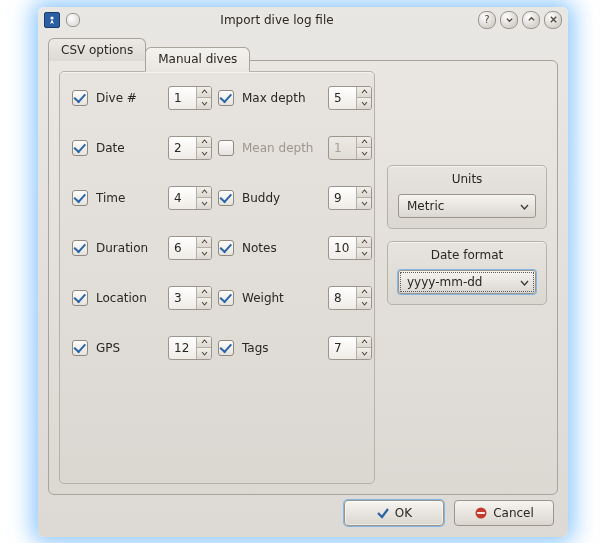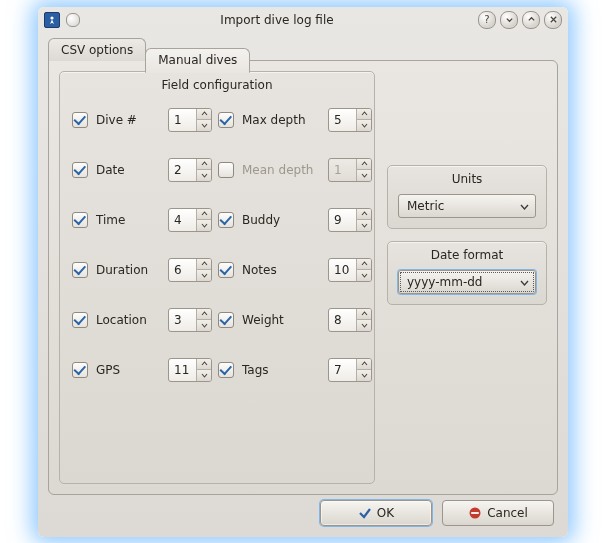--- a/index.html
+++ b/index.html
@@ -6,21 +6,21 @@
 .shadow-wrap{width:606px;height:543px;display:flex;align-items:center;justify-content:center;background:#fff}
 .window{width:530px;height:530px;background:linear-gradient(#e9e7e4,#ddd9d5);border-radius:6px;box-shadow:0 0 22px 6px rgba(80,170,255,.65);position:relative;display:flex;flex-direction:column}
 .titlebar{height:26px;display:flex;align-items:center;padding:0 6px}
 .app-icon{width:14px;height:14px;background:#2b5fa3;border:1px solid #1a3c6b;border-radius:2px;display:flex;align-items:center;justify-content:center}
 .app-icon svg{width:10px;height:10px}
 .pin{width:12px;height:12px;border:1px solid #9a958f;border-radius:6px;margin-left:6px;background:radial-gradient(circle at 35% 35%,#fff,#d6d2cc)}
 .title-text{flex:1;text-align:center;color:#2a2620;font-size:12px}
 .win-btn{width:16px;height:16px;border:1px solid #9a958f;border-radius:8px;margin-left:4px;background:radial-gradient(circle at 35% 30%,#fff,#d6d2cc 70%);display:flex;align-items:center;justify-content:center;color:#4a443c;font-size:10px;cursor:default}
 .win-btn svg{width:9px;height:9px}
 .client{flex:1;padding:4px 10px 6px 10px;display:flex;flex-direction:column}
-.tabbar{display:flex;align-items:flex-start;height:24px;position:relative;z-index:2}
+.tabbar{display:flex;align-items:center;height:24px;position:relative;z-index:2}
 .tab{padding:4px 12px 4px 12px;border:1px solid #a8a39b;border-bottom:none;border-radius:6px 6px 0 0;background:linear-gradient(#eceae6,#ddd9d3);color:#2a2620;margin-right:-1px;position:relative;top:1px}
 .tab.active{background:linear-gradient(#f4f2ef,#e9e6e1);top:11px;padding-bottom:5px;z-index:3;border-bottom:1px solid #e9e6e1}
 .tabpage{flex:1;border:1px solid #a8a39b;border-radius:0 6px 6px 6px;background:linear-gradient(#eae7e2,#dcd8d2);padding:10px;display:flex;gap:12px;position:relative;z-index:1;margin-top:-1px}
 .fieldset{border:1px solid #b6b1a9;border-radius:5px;background:linear-gradient(#e7e4df,#dbd7d1);box-shadow:inset 0 1px 0 #f5f3ef}
 .fieldset-title{text-align:center;padding:6px 0 2px 0;color:#2a2620}
 .left-box{flex:1;min-width:0}
 .right-col{width:160px;display:flex;flex-direction:column;gap:12px;padding-top:94px}
 .grid{display:grid;grid-template-columns:18px 66px 44px 18px 80px 44px;row-gap:26px;column-gap:6px;padding:14px 12px 18px 12px;align-items:center}
 .check{width:14px;height:14px;border:1px solid #8f897f;border-radius:3px;background:linear-gradient(#fdfdfc,#e6e3dd);display:flex;align-items:center;justify-content:center}
 .check.checked::after{content:"";width:9px;height:5px;border-left:2px solid #2964a8;border-bottom:2px solid #2964a8;transform:rotate(-48deg) translate(0,-1px)}
@@ -33,21 +33,21 @@
 .spin .btns{width:14px;border-left:1px solid #b4afa6;display:flex;flex-direction:column}
 .spin .b{flex:1;display:flex;align-items:center;justify-content:center;background:linear-gradient(#f2efe9,#dcd8d1)}
 .spin .b:first-child{border-bottom:1px solid #b4afa6}
 .spin .b svg{width:7px;height:5px}
 .group-body{padding:6px 10px 10px 10px}
 .combo{height:22px;border:1px solid #9b958b;border-radius:3px;background:linear-gradient(#f6f4ef,#dbd7d1);display:flex;align-items:center;padding:0 6px 0 8px;color:#2a2620;position:relative}
 .combo.focus{outline:1px dotted #5a5a5a;outline-offset:-3px;box-shadow:0 0 0 1px #7fb7e8}
 .combo .arrow{margin-left:auto}
 .combo .arrow svg{width:9px;height:6px}
 .btnbar{height:36px;display:flex;justify-content:flex-end;align-items:center;gap:10px;padding-right:4px}
-.push{height:24px;min-width:78px;border:1px solid #9b958b;border-radius:4px;background:linear-gradient(#f7f5f1,#dad6cf);display:flex;align-items:center;justify-content:center;gap:5px;color:#2a2620;padding:0 16px}
+.push{height:24px;min-width:78px;border:1px solid #9b958b;border-radius:4px;background:linear-gradient(#f7f5f1,#dad6cf);display:flex;align-items:center;justify-content:center;gap:5px;color:#2a2620;padding:0 10px}
 .push.default{box-shadow:0 0 0 1px #7fb7e8, inset 0 0 0 1px rgba(255,255,255,.5)}
 .ico{width:14px;height:14px;display:flex;align-items:center;justify-content:center}
 </style>
 </head>
 <body>
 
 <div class="shadow-wrap">
 <div class="window">
 
   <div class="titlebar">
@@ -79,21 +79,20 @@
 
   <div class="client">
     <div class="tabbar">
       <div class="tab">CSV options</div>
       <div class="tab active">Manual dives</div>
     </div>
 
     <div class="tabpage">
 
       <div class="fieldset left-box">
-        <div class="fieldset-title">Field configuration</div>
         <div class="grid" id="grid">
               <div class="check checked"></div>
               <div class="lbl">Dive #</div>
               <div class="spin ">
     <div class="val">1</div>
     <div class="btns">
       <div class="b">
                     <svg viewBox="0 0 7 5">
                       <path d="M1 4 L3.5 1 L6 4" fill="none" stroke="#4a443c" stroke-width="1.1"></path>
                     </svg>
@@ -254,21 +253,21 @@
       <div class="b">
                     <svg viewBox="0 0 7 5">
                       <path d="M1 1 L3.5 4 L6 1" fill="none" stroke="#4a443c" stroke-width="1.1"></path>
                     </svg>
                   </div>
     </div>
               </div>
               <div class="check checked"></div>
               <div class="lbl">GPS</div>
               <div class="spin ">
-    <div class="val">11</div>
+    <div class="val">12</div>
     <div class="btns">
       <div class="b">
                     <svg viewBox="0 0 7 5">
                       <path d="M1 4 L3.5 1 L6 4" fill="none" stroke="#4a443c" stroke-width="1.1"></path>
                     </svg>
                   </div>
       <div class="b">
                     <svg viewBox="0 0 7 5">
                       <path d="M1 1 L3.5 4 L6 1" fill="none" stroke="#4a443c" stroke-width="1.1"></path>
                     </svg>

